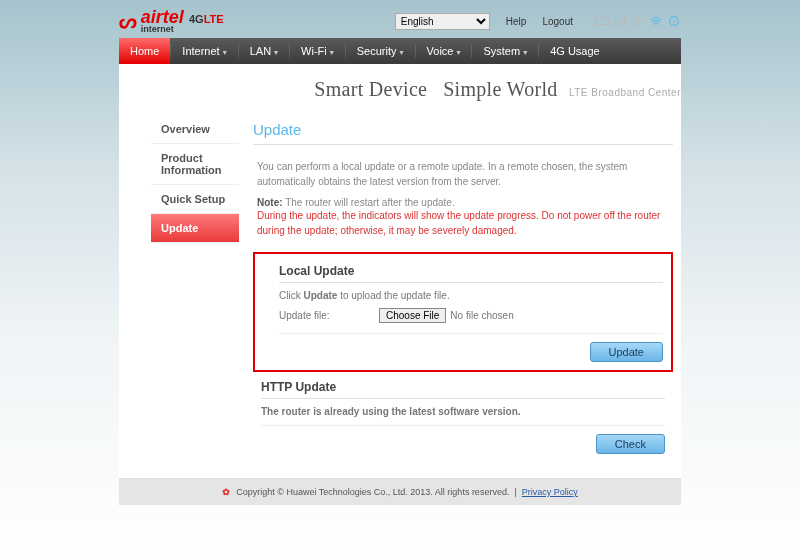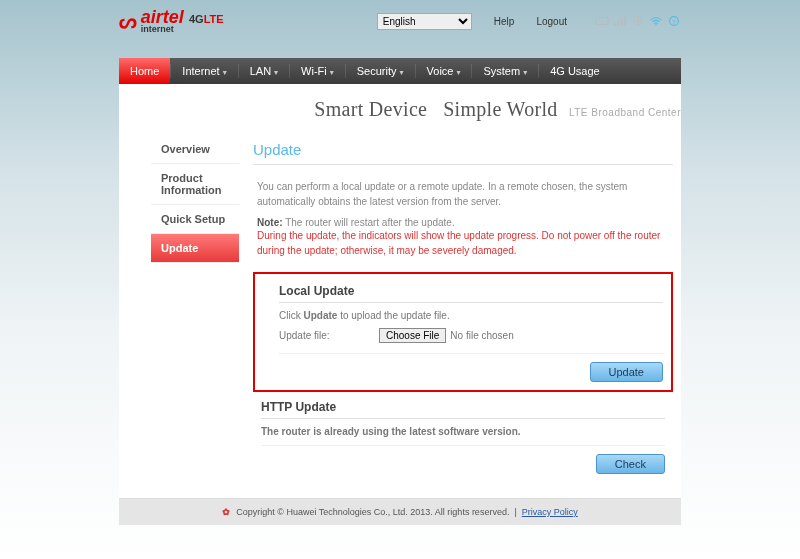--- a/index.html
+++ b/index.html
@@ -19,30 +19,29 @@
     align-items: center;
     padding: 6px 0 2px 0;
     height: 38px;
   }
   .logo-wrap { display: flex; align-items: center; gap: 4px; }
   .logo-airtel { color: #e40000; font-weight: bold; font-size: 18px; font-style: italic; line-height: 1; }
   .logo-swirl { color: #e40000; font-size: 20px; font-weight: bold; }
   .logo-4g { font-weight: bold; font-size: 11px; color: #333; margin-left: 2px;}
   .logo-4g .red { color: #e40000; }
   .logo-internet { display:block; font-size: 9px; font-weight: bold; color: #333; margin-top:-2px;}
-  .top-right { display: flex; align-items: center; gap: 22px; padding-left: 18px; }
+  .top-right { display: flex; align-items: center; gap: 16px; padding-left: 18px; }
   .lang-select { font-size: 10px; padding: 1px; width: 95px; border: 1px solid #aaa; background: #efefef; }
   .top-link { font-size: 10px; color: #333; cursor: pointer; }
   .top-icons { display: flex; gap: 4px; margin-left: 6px;}
   .top-icon { width: 14px; height: 12px; color: #bbb; }
   .navbar {
     display: flex;
     background: linear-gradient(#5a5a5a,#3a3a3a);
     height: 26px;
-    margin-top: 20px;
   }
   .nav-item {
     padding: 0 11px;
     line-height: 26px;
     color: #fff;
     font-size: 11px;
     cursor: pointer;
     position: relative;
   }
   .nav-item.active { background: linear-gradient(#ff6a6a,#e40000); }

